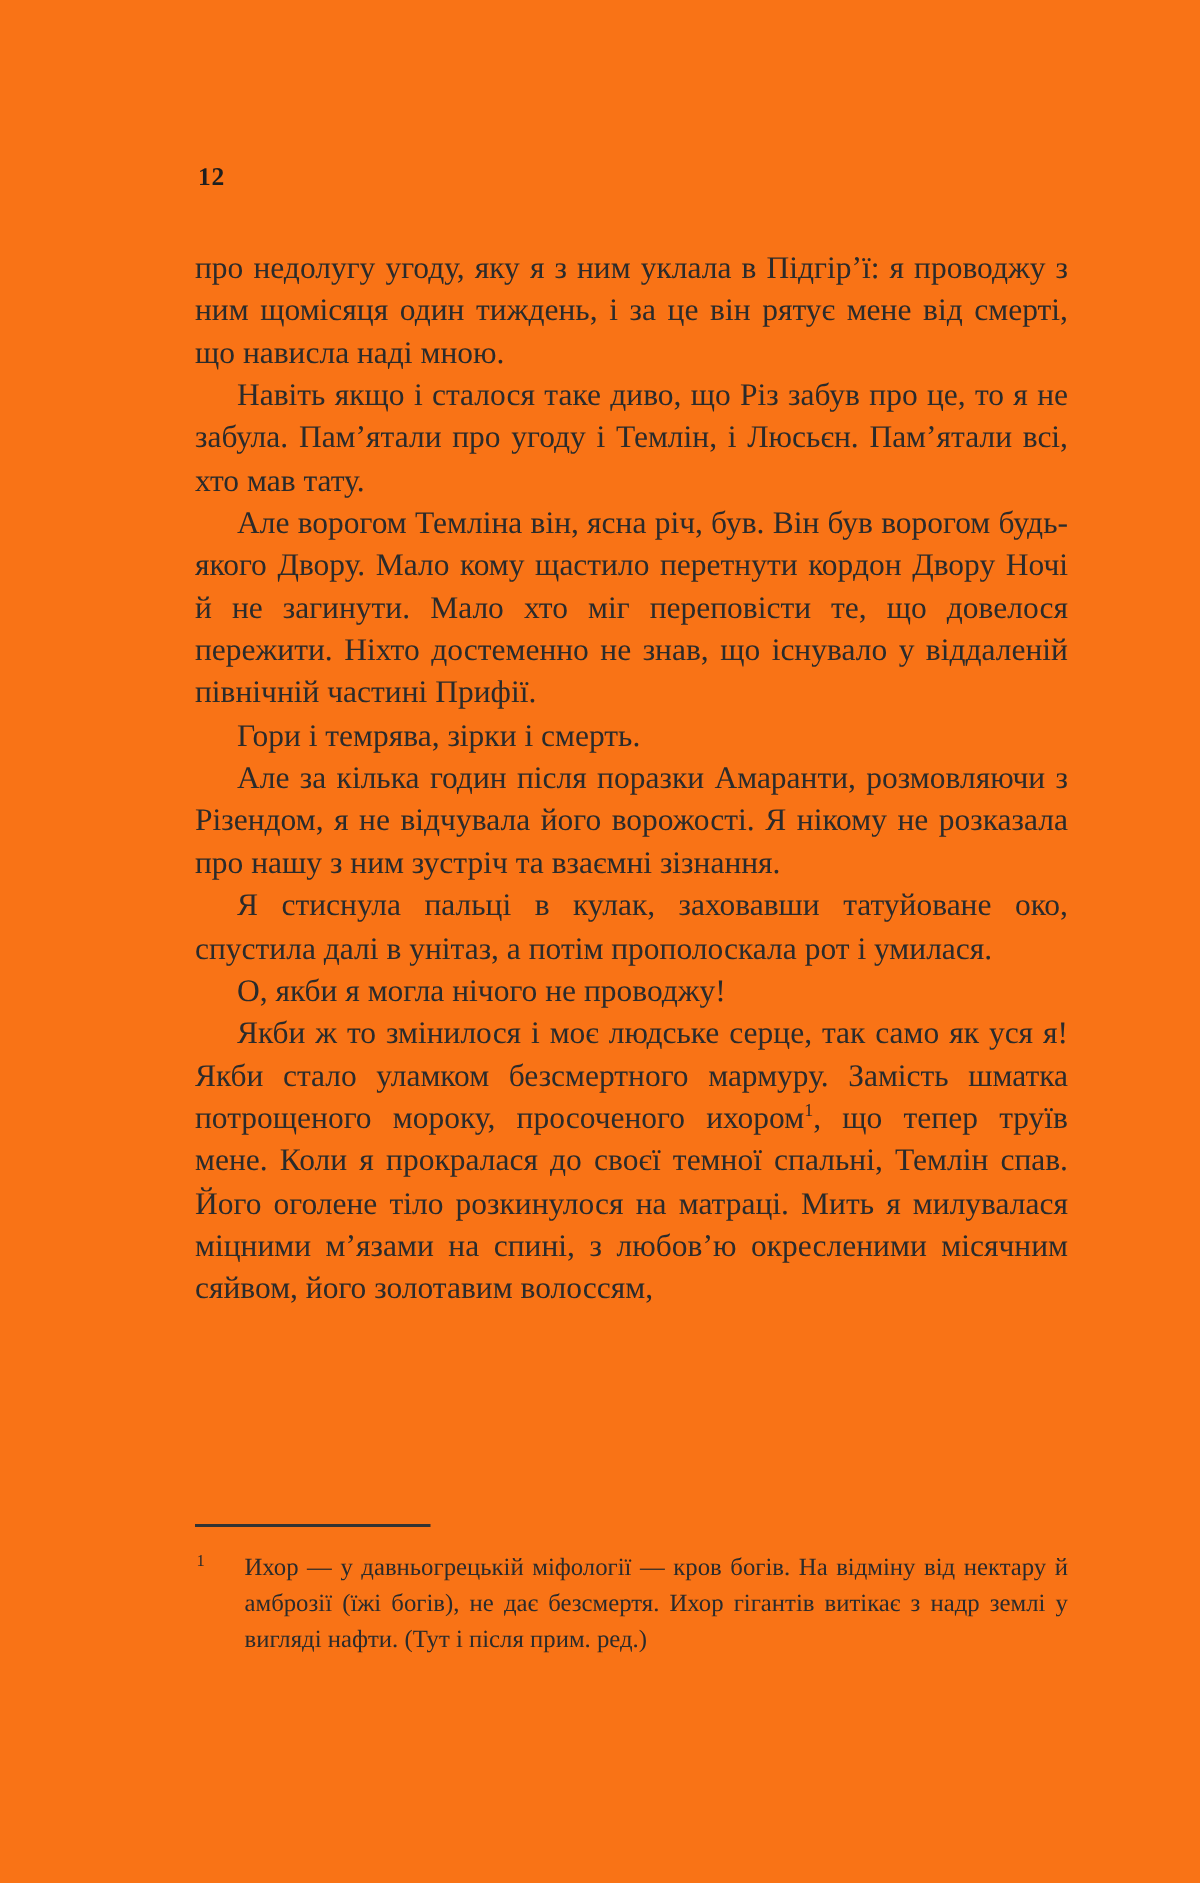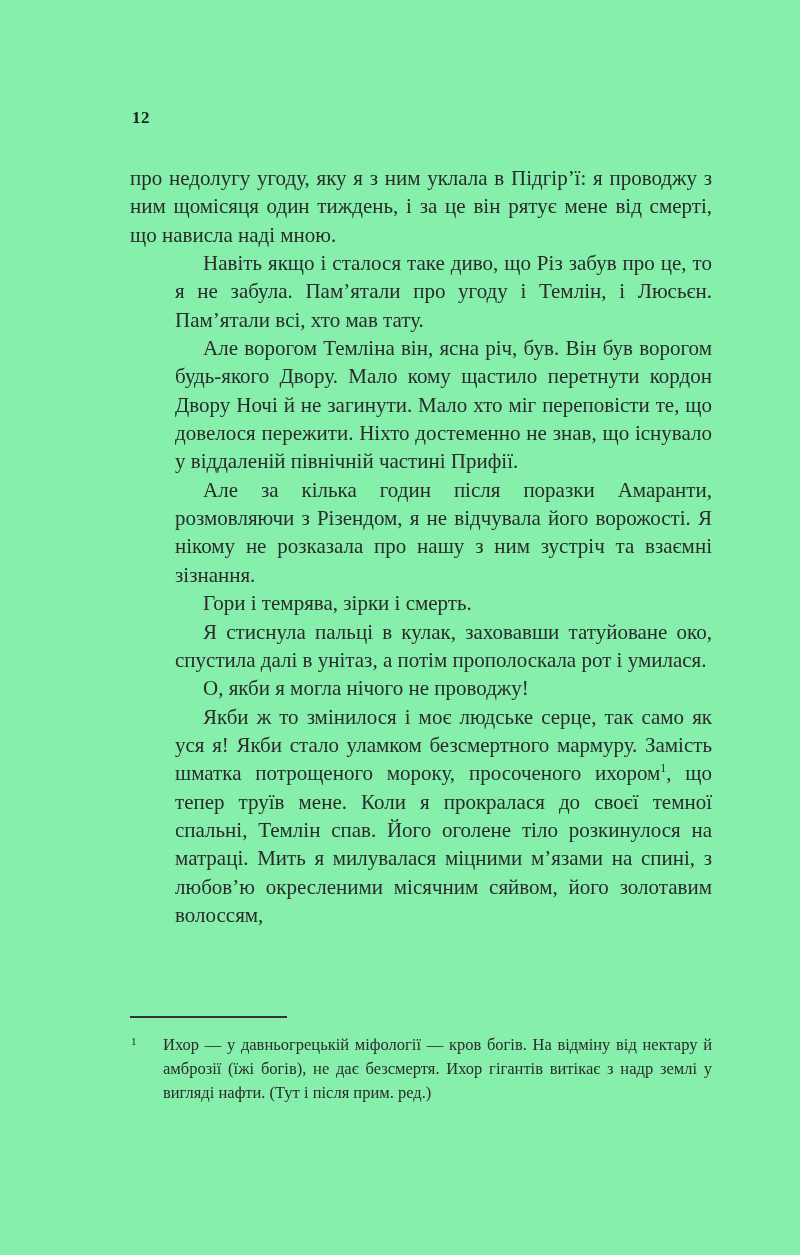--- a/index.html
+++ b/index.html
@@ -1,21 +1,21 @@
 <!DOCTYPE html>
 <html lang="uk"><head>
 <meta charset="utf-8">
 <style>
   * { margin: 0; padding: 0; box-sizing: border-box; }
   html, body { background: #ffffff; }
   .page {
     position: relative;
     width: 800px;
     height: 1255px;
-    background: #86efac;
+    background: #f97316;
     font-family: "Liberation Serif", "DejaVu Serif", serif;
     color: #2b2b2b;
     overflow: hidden;
   }
   .page-number {
     position: absolute;
     left: 132px;
     top: 108px;
     font-size: 17px;
     font-weight: bold;
@@ -26,21 +26,21 @@
     position: absolute;
     left: 130px;
     top: 164px;
     width: 582px;
     font-size: 21px;
     line-height: 28.35px;
     text-align: justify;
     color: #2b2b2b;
   }
   .body-text p { margin: 0; }
-  .body-text p.indent { text-indent: 28px; margin-left: 45px; }
+  .body-text p.indent { text-indent: 28px; }
   .italic { }
   sup.fn-ref {
     font-size: 12px;
     line-height: 0;
     vertical-align: baseline;
     position: relative;
     top: -8px;
   }
   .footnote {
     position: absolute;
@@ -72,22 +72,22 @@
 </head>
 <body>
 
 <div class="page">
   <div class="page-number">12</div>
 
   <div class="body-text">
       <p class=""><span>про недолугу угоду, яку я з ним уклала в Підгір’ї: я проводжу з ним щомісяця один тиждень, і за це він рятує мене від смерті, що нависла наді мною.</span></p>
       <p class="indent"><span>Навіть якщо і сталося таке диво, що Різ забув про це, то я не забула. Пам’ятали про угоду і Темлін, і Люсьєн. Пам’ятали всі, хто мав тату.</span></p>
       <p class="indent"><span>Але ворогом Темліна він, ясна річ, був. Він був ворогом будь-якого Двору. Мало кому щастило перетнути кордон Двору Ночі й не загинути. Мало хто міг переповісти те, що довелося пережити. Ніхто достеменно не знав, що </span><span class="italic">існувало</span><span> у віддаленій північній частині Прифії.</span></p>
+      <p class="indent"><span>Гори і темрява, зірки і смерть.</span></p>
       <p class="indent"><span>Але за кілька годин після поразки Амаранти, розмовляючи з Різендом, я не відчувала його ворожості. Я нікому не розказала про нашу з ним зустріч та взаємні зізнання.</span></p>
-      <p class="indent"><span>Гори і темрява, зірки і смерть.</span></p>
       <p class="indent"><span>Я стиснула пальці в кулак, заховавши татуйоване око, спустила далі в унітаз, а потім прополоскала рот і умилася.</span></p>
       <p class="indent"><span>О, якби я могла нічого не проводжу!</span></p>
       <p class="indent"><span>Якби ж то змінилося і моє людське серце, так само як уся я! Якби стало уламком безсмертного мармуру. Замість шматка потрощеного мороку, просоченого ихором</span><sup class="fn-ref">1</sup><span>, що тепер труїв мене. Коли я прокралася до своєї темної спальні, Темлін спав. Його оголене тіло розкинулося на матраці. Мить я милувалася міцними м’язами на спині, з любов’ю окресленими місячним сяйвом, його золотавим волоссям,</span></p>
     </div>
 
   <div class="footnote">
     <div class="footnote-rule"></div>
     <div class="footnote-body">
       <span class="footnote-marker">1</span><span><span>Ихор — у давньогрецькій міфології — кров богів. На відміну від нектару й амброзії (їжі богів), не дає безсмертя. Ихор гігантів витікає з надр землі у вигляді нафти. (</span><span class="italic">Тут і після прим. ред.</span><span>)</span></span>
     </div>

